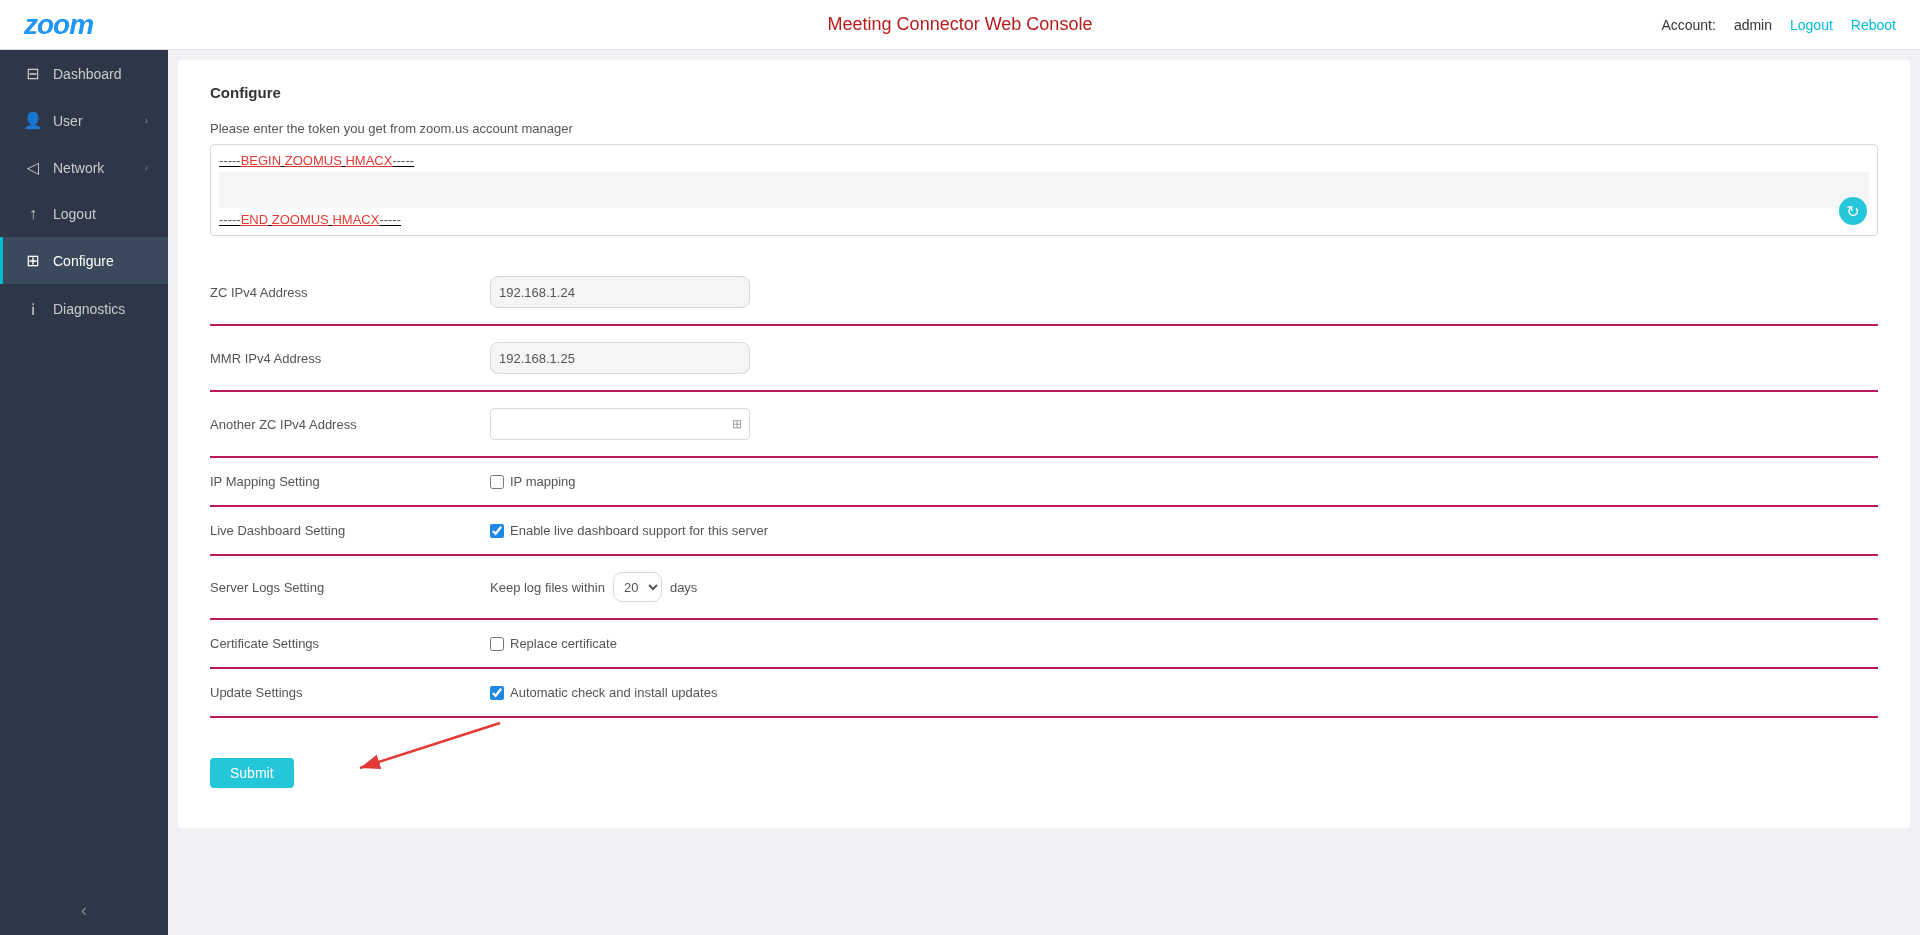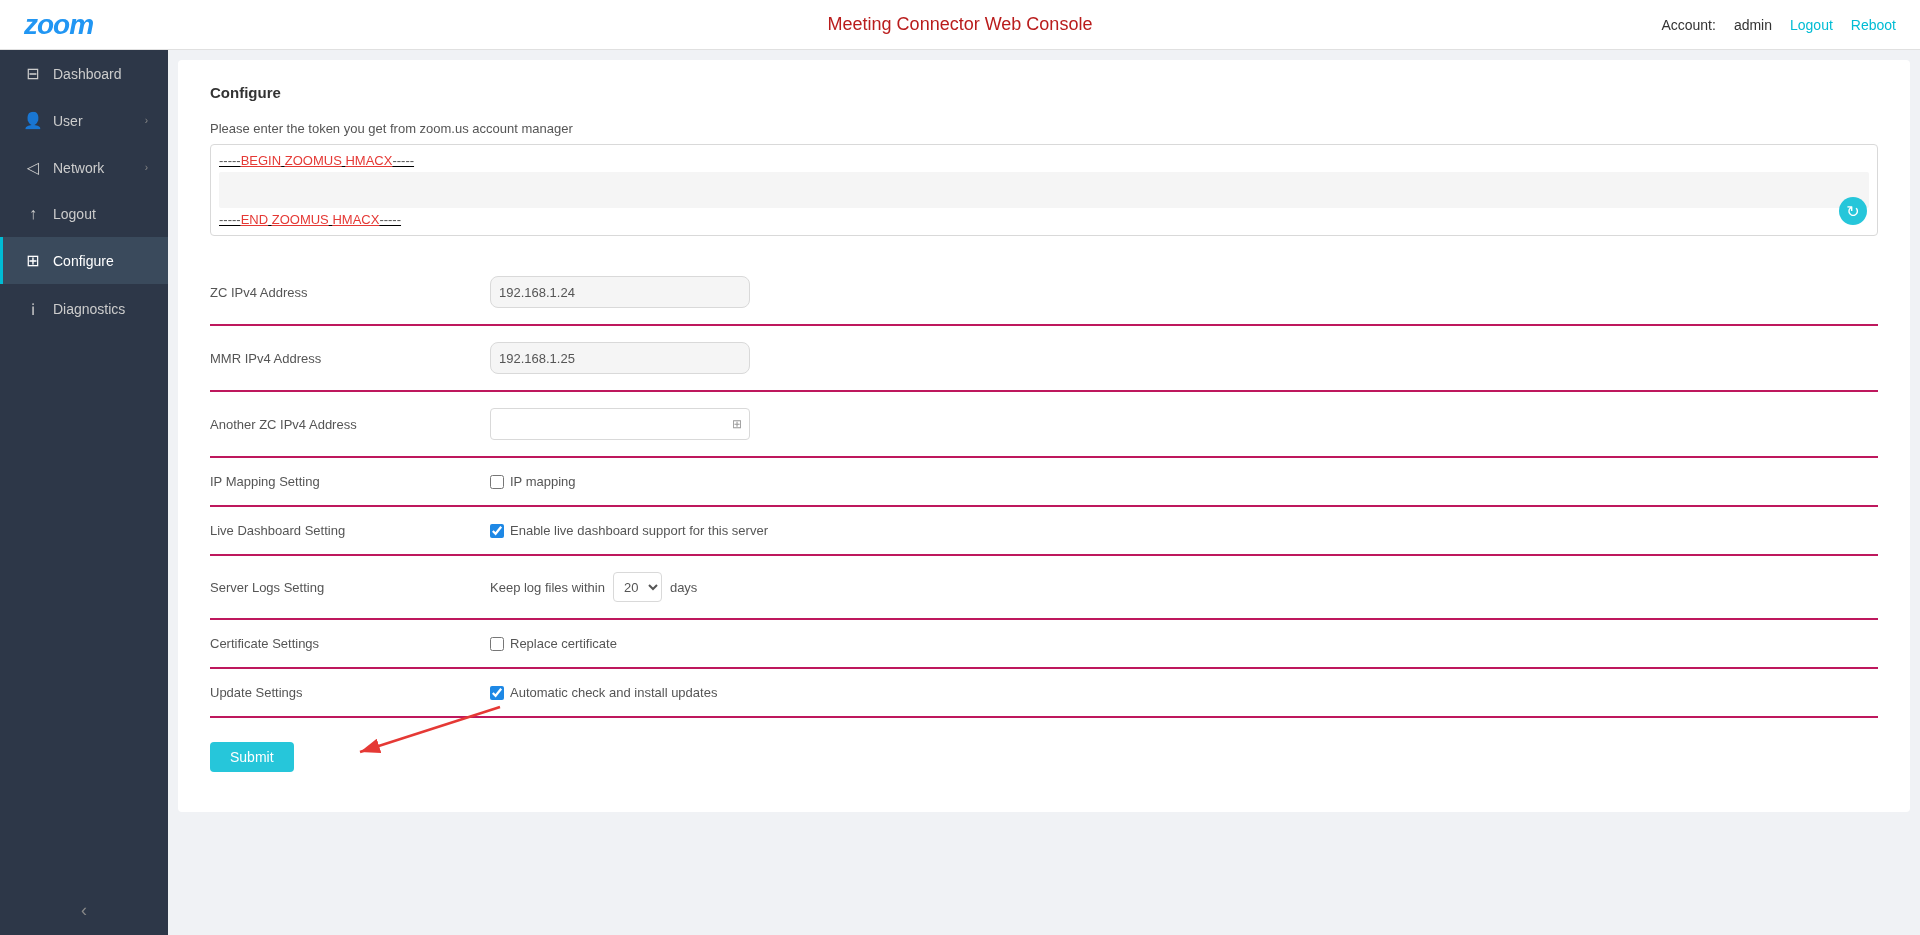--- a/index.html
+++ b/index.html
@@ -195,21 +195,21 @@
     }
     .checkbox-label input[type="checkbox"] {
       width: 14px;
       height: 14px;
       accent-color: #1e88e5;
     }
     .days-text { color: #555; font-size: 13px; }
 
     
     .submit-section {
-      margin-top: 24px;
+      margin-top: 40px;
       position: relative;
       padding-bottom: 16px;
     }
     .submit-btn {
       background: #26c6da;
       color: #fff;
       border: none;
       border-radius: 4px;
       padding: 7px 20px;
       font-size: 14px;
@@ -224,21 +224,21 @@
       pointer-events: none;
     }
     .arrow-annotation svg {
       overflow: visible;
     }
 
     
     select {
       height: 30px;
       border: 1px solid #d9d9d9;
-      border-radius: 4px;
+      border-radius: 9px;
       padding: 0 6px;
       font-size: 13px;
       color: #555;
       background: #fff;
     }
 
     
     .input-with-icon {
       position: relative;
       width: 260px;

